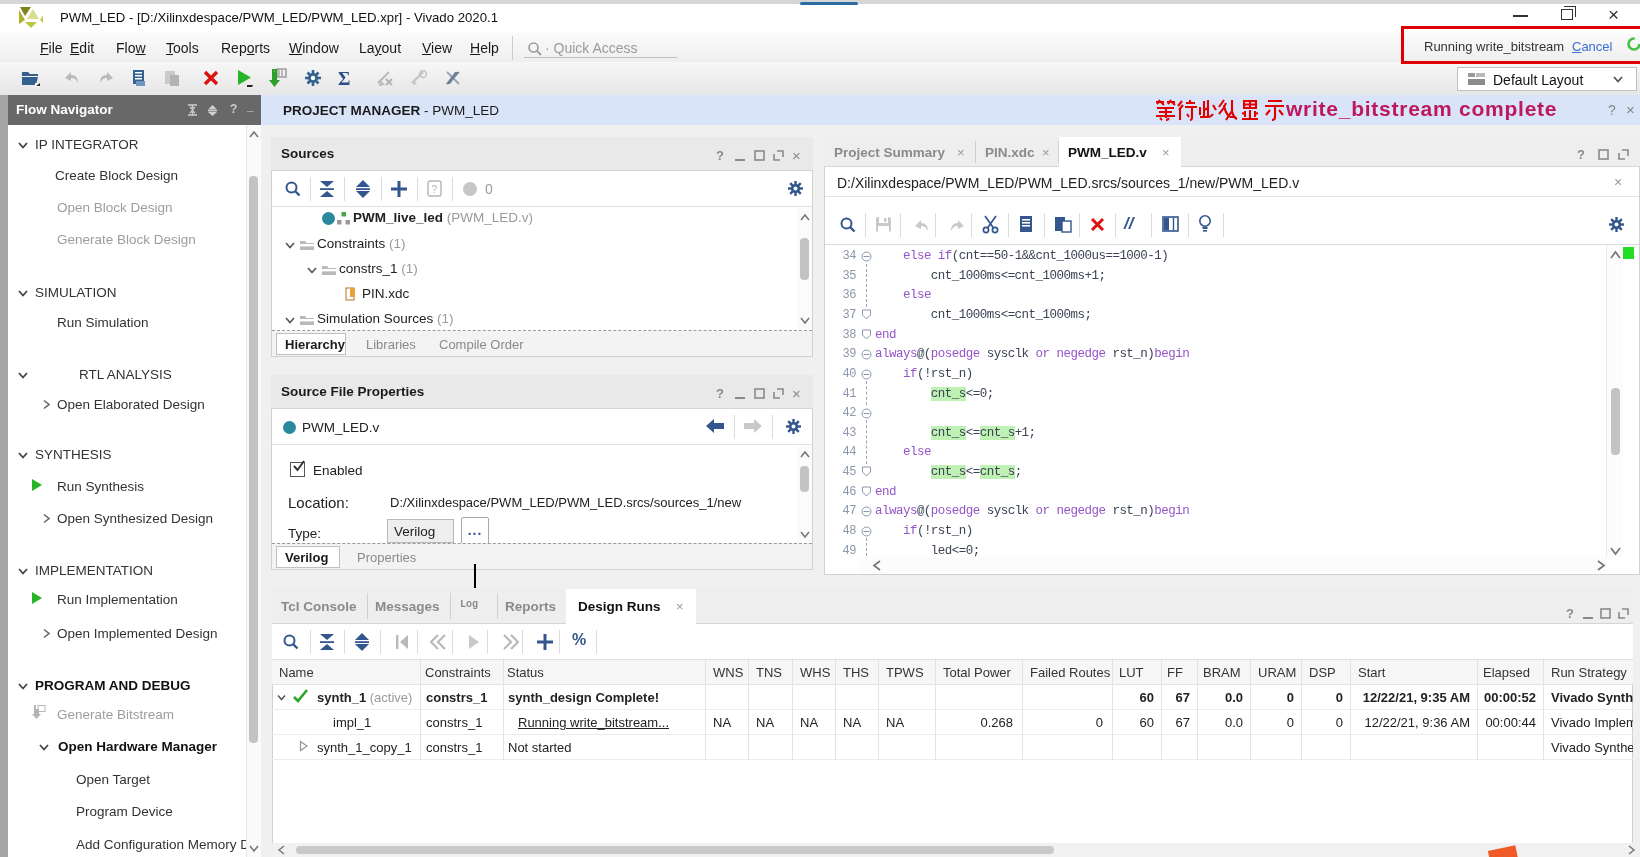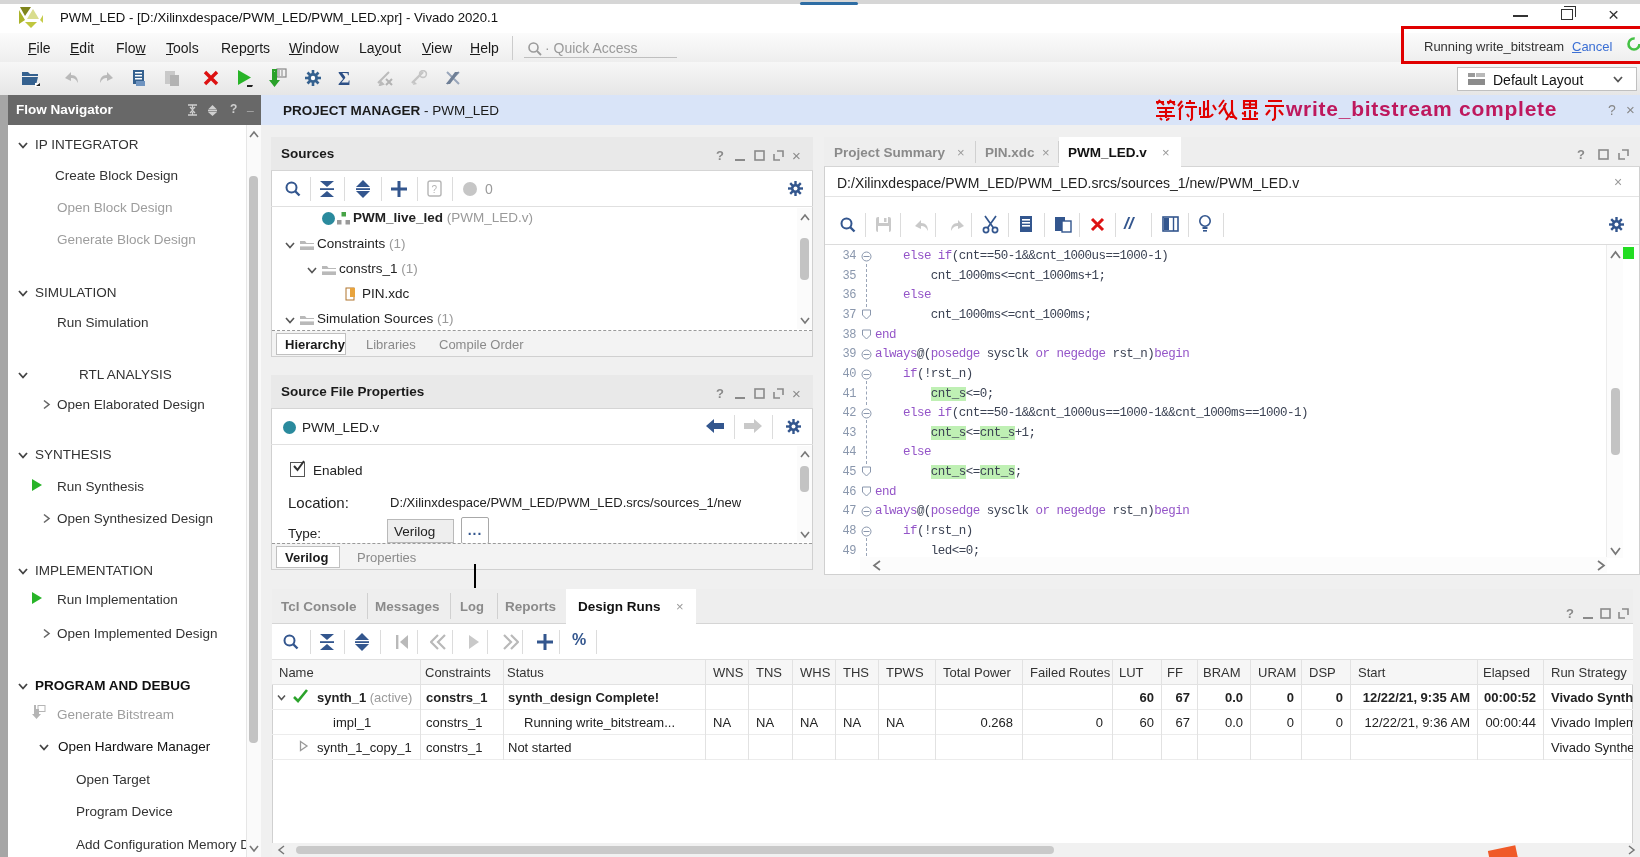--- a/index.html
+++ b/index.html
@@ -27,21 +27,21 @@
 </div>
 <div class="abs" style="left:60px;top:10px;font-size:13.2px;color:#111;">PWM_LED - [D:/Xilinxdespace/PWM_LED/PWM_LED.xpr] - Vivado 2020.1</div>
 
 <div class="abs" style="left:1513px;top:15px;width:15px;height:2px;background:#333;"></div>
 <div class="abs" style="left:1561px;top:9px;width:12px;height:11px;border:1.5px solid #333;"></div>
 <div class="abs" style="left:1564px;top:6px;width:12px;height:11px;border-top:1.5px solid #333;border-right:1.5px solid #333;"></div>
 <div class="abs" style="left:1608px;top:4px;font-size:19px;color:#333;">×</div>
 
 <div class="abs" style="left:0;top:33px;width:1640px;height:29px;background:linear-gradient(#fbfbfb,#eeeeee);"></div>
 <div class="abs" style="left:0;top:40px;width:1640px;height:0;font-size:14px;color:#1a1a1a;">
-<span class="abs" style="left:28px;"><u>F</u>ile</span>
+<span class="abs" style="left:40px;"><u>F</u>ile</span>
 <span class="abs" style="left:70px;"><u>E</u>dit</span>
 <span class="abs" style="left:116px;">Flo<u>w</u></span>
 <span class="abs" style="left:166px;"><u>T</u>ools</span>
 <span class="abs" style="left:221px;">Rep<u>o</u>rts</span>
 <span class="abs" style="left:289px;"><u>W</u>indow</span>
 <span class="abs" style="left:359px;">La<u>y</u>out</span>
 <span class="abs" style="left:422px;"><u>V</u>iew</span>
 <span class="abs" style="left:470px;"><u>H</u>elp</span>
 </div>
 <div class="abs" style="left:512px;top:36px;width:1px;height:24px;background:#cccccc;"></div>
@@ -271,21 +271,21 @@
     </svg>
   <div class="abs" style="left:27px;top:553px;font-weight:bold;color:#111;">PROGRAM AND DEBUG</div>
   <svg class="abs" style="left:24px;top:580px;" width="14" height="15">
       <rect x="6" y="0.5" width="7" height="6" fill="none" stroke="#b5b5b5" stroke-width="1"></rect>
       <path d="M2 0 L2 9 L0 9 L4.5 14 L9 9 L7 9 L7 4 L4 4 L4 0 z" fill="#b5b5b5"></path>
     </svg>
   <div class="abs" style="left:49px;top:582px;color:#9d9d9d;">Generate Bitstream</div>
   <svg class="abs" style="left:30px;top:616px;" width="12" height="12">
       <path d="M2 4 L6 8.5 L10 4" stroke="#444" stroke-width="1.8" fill="none"></path>
     </svg>
-  <div class="abs" style="left:50px;top:614px;font-weight:normal;color:#111;">Open Hardware Manager</div>
+  <div class="abs" style="left:50px;top:614px;font-weight:bold;color:#111;">Open Hardware Manager</div>
   <div class="abs" style="left:68px;top:647px;">Open Target</div>
   <div class="abs" style="left:68px;top:679px;">Program Device</div>
   <div class="abs" style="left:68px;top:712px;">Add Configuration Memory De</div>
 </div>
 
 <div class="abs" style="left:246px;top:125px;width:15px;height:732px;background:#fafafa;border-left:1px solid #e6e6e6;"></div>
 <div class="abs" style="left:249px;top:176px;width:9px;height:567px;background:#c3c3c3;border-radius:4px;"></div>
 <div class="abs" style="left:249px;top:130px;width:10px;height:10px;">
     <svg width="10" height="10">
       <path d="M1 7 L5 2 L9 7" stroke="#777" stroke-width="1.6" fill="none"></path>
@@ -630,21 +630,20 @@
     <div class="cl" style="top:63px;">        cnt_1000ms&lt;=cnt_1000ms;</div>
   <div class="ln" style="top:83px;">38</div>
     <div class="cl" style="top:83px;"><span class="kw">end</span></div>
   <div class="ln" style="top:102px;">39</div>
     <div class="cl" style="top:102px;"><span class="kw">always</span>@(<span class="kw">posedge</span> sysclk <span class="kw">or</span> <span class="kw">negedge</span> rst_n)<span class="kw">begin</span></div>
   <div class="ln" style="top:122px;">40</div>
     <div class="cl" style="top:122px;">    <span class="kw">if</span>(!rst_n)</div>
   <div class="ln" style="top:142px;">41</div>
     <div class="cl" style="top:142px;">        <span class="hl">cnt_s</span>&lt;=0;</div>
   <div class="ln" style="top:161px;">42</div>
-    <div class="cl" style="top:161px;">    <span class="kw">else</span> <span class="kw">if</span>(cnt==50-1&amp;&amp;cnt_1000us==1000-1&amp;&amp;cnt_1000ms==1000-1)</div>
   <div class="ln" style="top:181px;">43</div>
     <div class="cl" style="top:181px;">        <span class="hl">cnt_s</span>&lt;=<span class="hl">cnt_s</span>+1;</div>
   <div class="ln" style="top:200px;">44</div>
     <div class="cl" style="top:200px;">    <span class="kw">else</span></div>
   <div class="ln" style="top:220px;">45</div>
     <div class="cl" style="top:220px;">        <span class="hl">cnt_s</span>&lt;=<span class="hl">cnt_s</span>;</div>
   <div class="ln" style="top:240px;">46</div>
     <div class="cl" style="top:240px;"><span class="kw">end</span></div>
   <div class="ln" style="top:259px;">47</div>
     <div class="cl" style="top:259px;"><span class="kw">always</span>@(<span class="kw">posedge</span> sysclk <span class="kw">or</span> <span class="kw">negedge</span> rst_n)<span class="kw">begin</span></div>
@@ -721,21 +720,21 @@
       <path d="M3 1 L9 5.5 L3 10" stroke="#777" stroke-width="1.7" fill="none"></path>
     </svg>
   </div>
 
 <div class="abs" style="left:272px;top:589px;width:1361px;height:268px;background:#ffffff;border:1px solid #d0d0d0;"></div>
 <div class="abs" style="left:272px;top:589px;width:1361px;height:35px;background:#eeeeee;border-bottom:1px solid #d5d5d5;"></div>
 <div class="abs" style="left:281px;top:599px;font-size:13.5px;font-weight:bold;color:#8a8a8a;">Tcl Console</div>
 <div class="abs" style="left:367px;top:593px;width:1px;height:26px;background:#d0d0d0;"></div>
 <div class="abs" style="left:375px;top:599px;font-size:13.5px;font-weight:bold;color:#8a8a8a;">Messages</div>
 <div class="abs" style="left:450px;top:593px;width:1px;height:26px;background:#d0d0d0;"></div>
-<div class="abs" style="left:460px;top:599px;font-size:13px;font-weight:bold;color:#8a8a8a;">Log</div>
+<div class="abs" style="left:460px;top:599px;font-size:10px;font-weight:bold;color:#8a8a8a;font-family:Liberation Mono, monospace;">Log</div>
 <div class="abs" style="left:497px;top:593px;width:1px;height:26px;background:#d0d0d0;"></div>
 <div class="abs" style="left:505px;top:599px;font-size:13.5px;font-weight:bold;color:#8a8a8a;">Reports</div>
 <div class="abs" style="left:566px;top:589px;width:130px;height:35px;background:#ffffff;"></div>
 <div class="abs" style="left:578px;top:599px;font-size:13.5px;font-weight:bold;color:#111;">Design Runs</div>
 <div class="abs" style="left:676px;top:599px;font-size:13px;color:#999;">×</div>
 <div class="abs" id="bp-hicons" style="left:1566px;top:606px;width:75px;height:16px;color:#8a8a8a;">
   <span class="abs" style="left:0;top:0;font-size:13px;font-weight:bold;">?</span>
   <span class="abs" style="left:17px;top:2px;">
       <svg width="11" height="12">
         <rect x="0" y="9" width="10" height="2" fill="#8a8a8a"></rect>
@@ -852,21 +851,21 @@
   <div class="abs" style="left:850px;top:30px;width:68px;text-align:right;font-weight:bold;">67</div>
   <div class="abs" style="left:900px;top:30px;width:71px;text-align:right;font-weight:bold;">0.0</div>
   <div class="abs" style="left:950px;top:30px;width:72px;text-align:right;font-weight:bold;">0</div>
   <div class="abs" style="left:1000px;top:30px;width:71px;text-align:right;font-weight:bold;">0</div>
   <div class="abs" style="left:1080px;top:30px;width:118px;text-align:right;font-weight:bold;">12/22/21, 9:35 AM</div>
   <div class="abs" style="left:1207px;top:30px;width:57px;text-align:right;font-weight:bold;">00:00:52</div>
   <div class="abs" style="left:1279px;top:30px;font-weight:bold;">Vivado Synthe</div>
 
   <div class="abs" style="left:61px;top:55px;">impl_1</div>
   <div class="abs" style="left:154px;top:55px;">constrs_1</div>
-  <div class="abs" style="left:252px;top:55px;">Running write_bitstream...</div>
+  <div class="abs" style="left:246px;top:55px;text-decoration:underline;">Running write_bitstream...</div>
   <div class="abs" style="left:441px;top:55px;">NA</div>
   <div class="abs" style="left:484px;top:55px;">NA</div>
   <div class="abs" style="left:528px;top:55px;">NA</div>
   <div class="abs" style="left:571px;top:55px;">NA</div>
   <div class="abs" style="left:614px;top:55px;">NA</div>
   <div class="abs" style="left:650px;top:55px;width:91px;text-align:right;">0.268</div>
   <div class="abs" style="left:740px;top:55px;width:91px;text-align:right;">0</div>
   <div class="abs" style="left:790px;top:55px;width:92px;text-align:right;">60</div>
   <div class="abs" style="left:850px;top:55px;width:68px;text-align:right;">67</div>
   <div class="abs" style="left:900px;top:55px;width:71px;text-align:right;">0.0</div>

